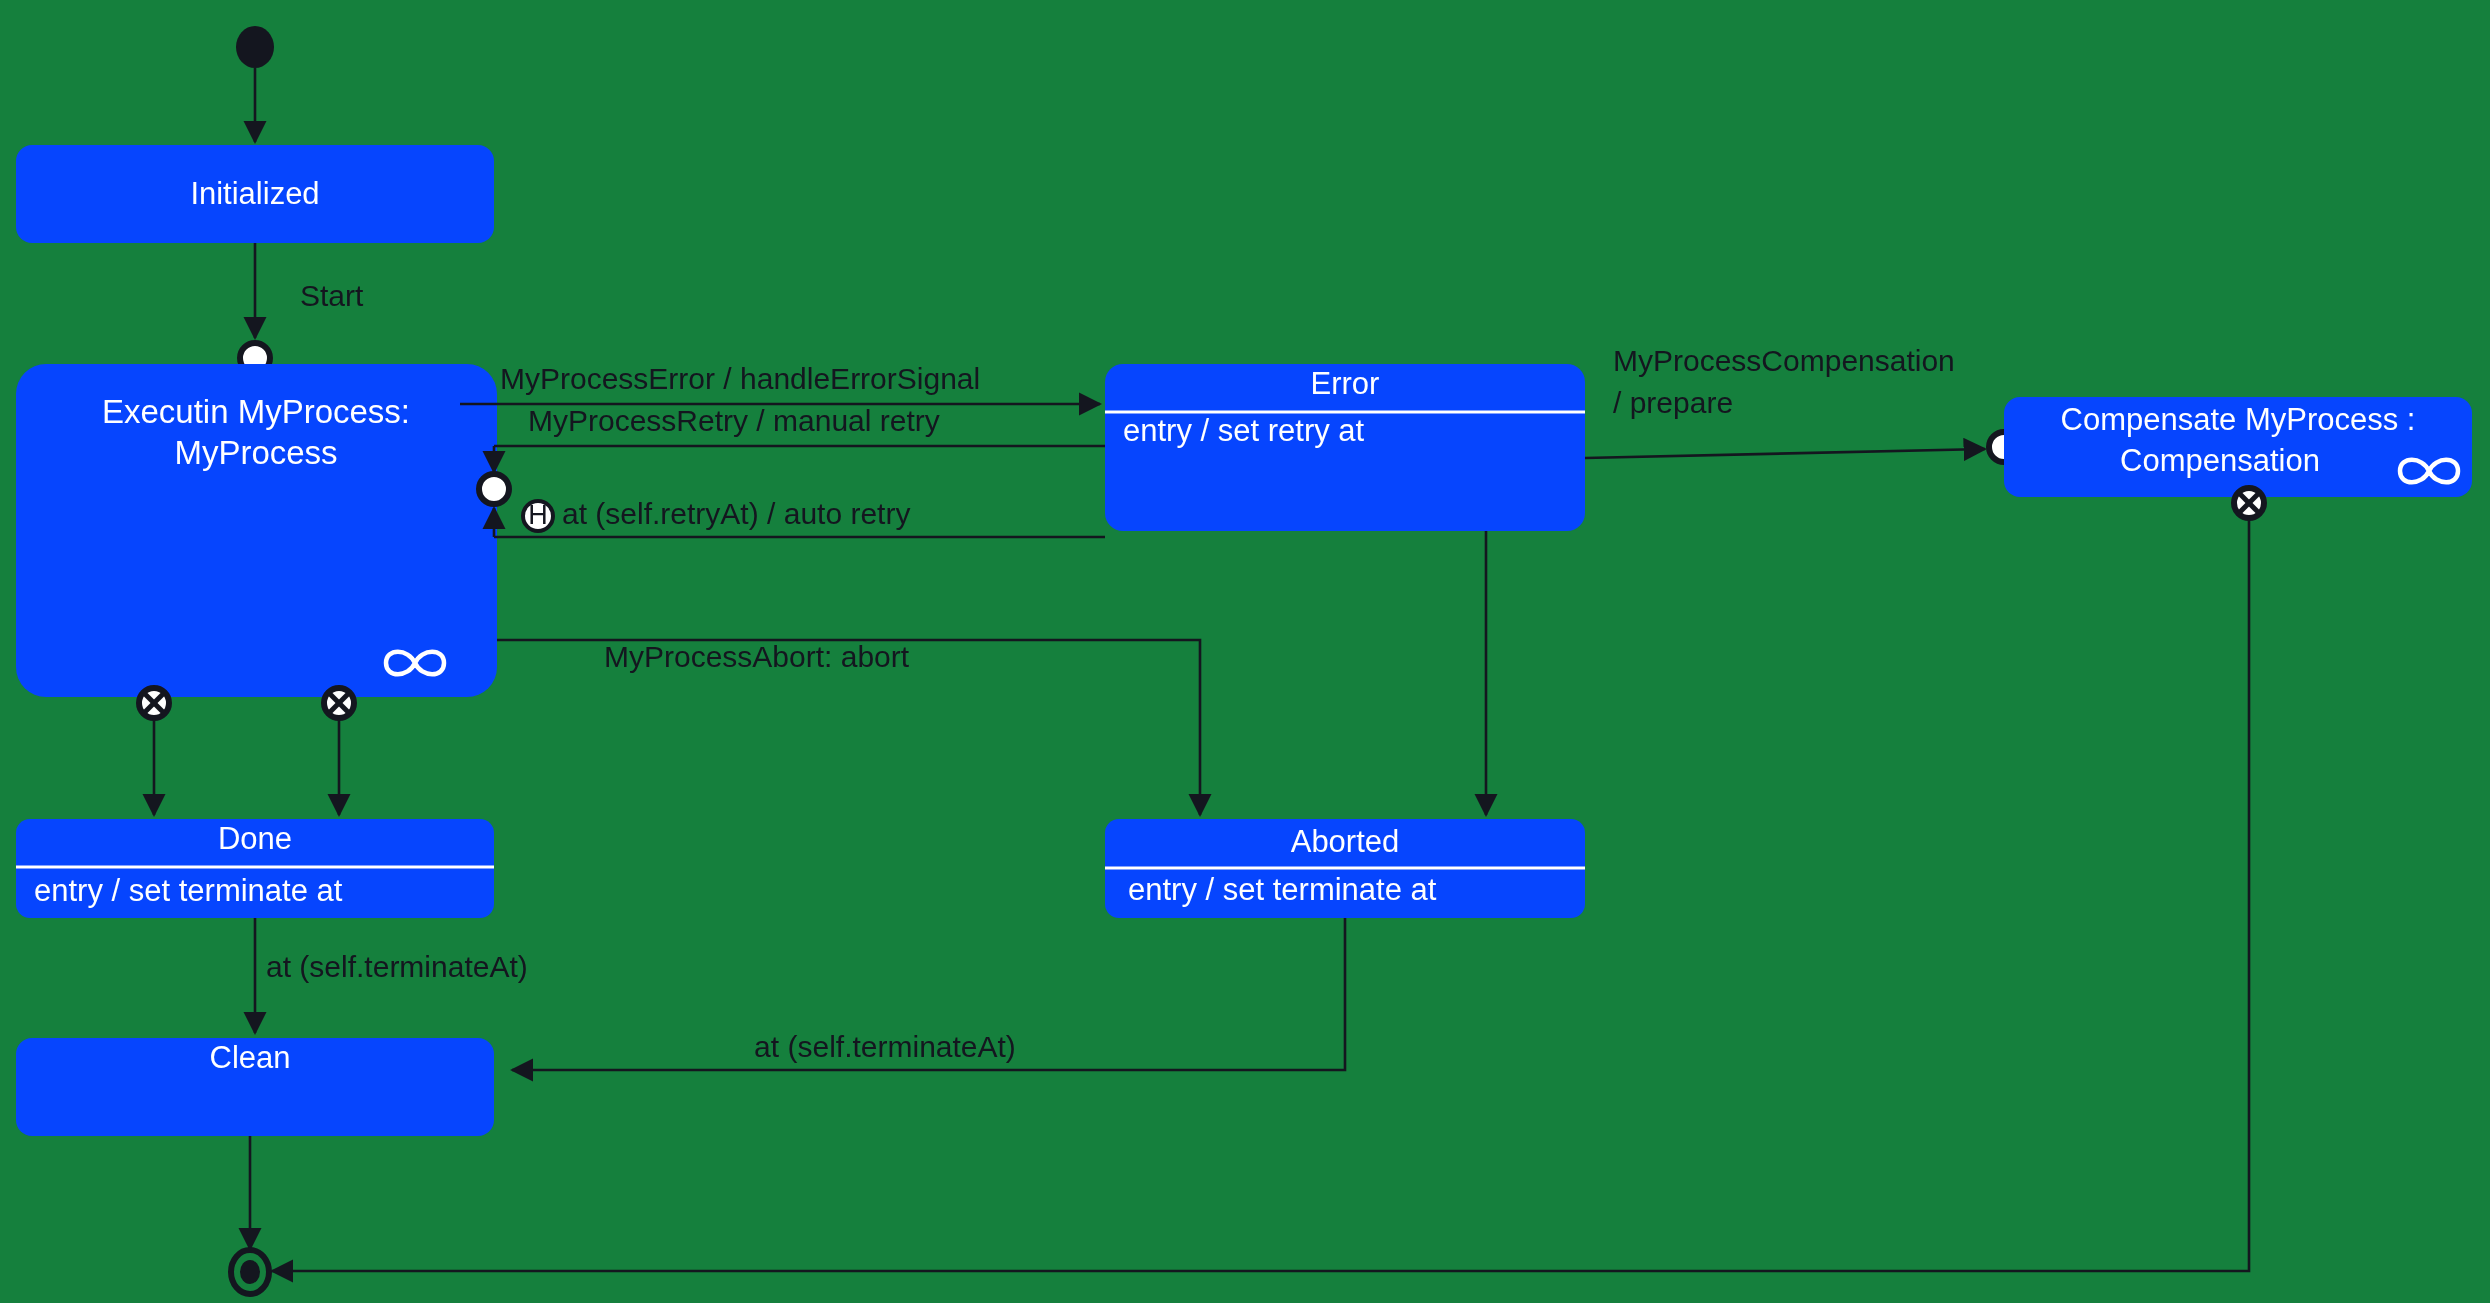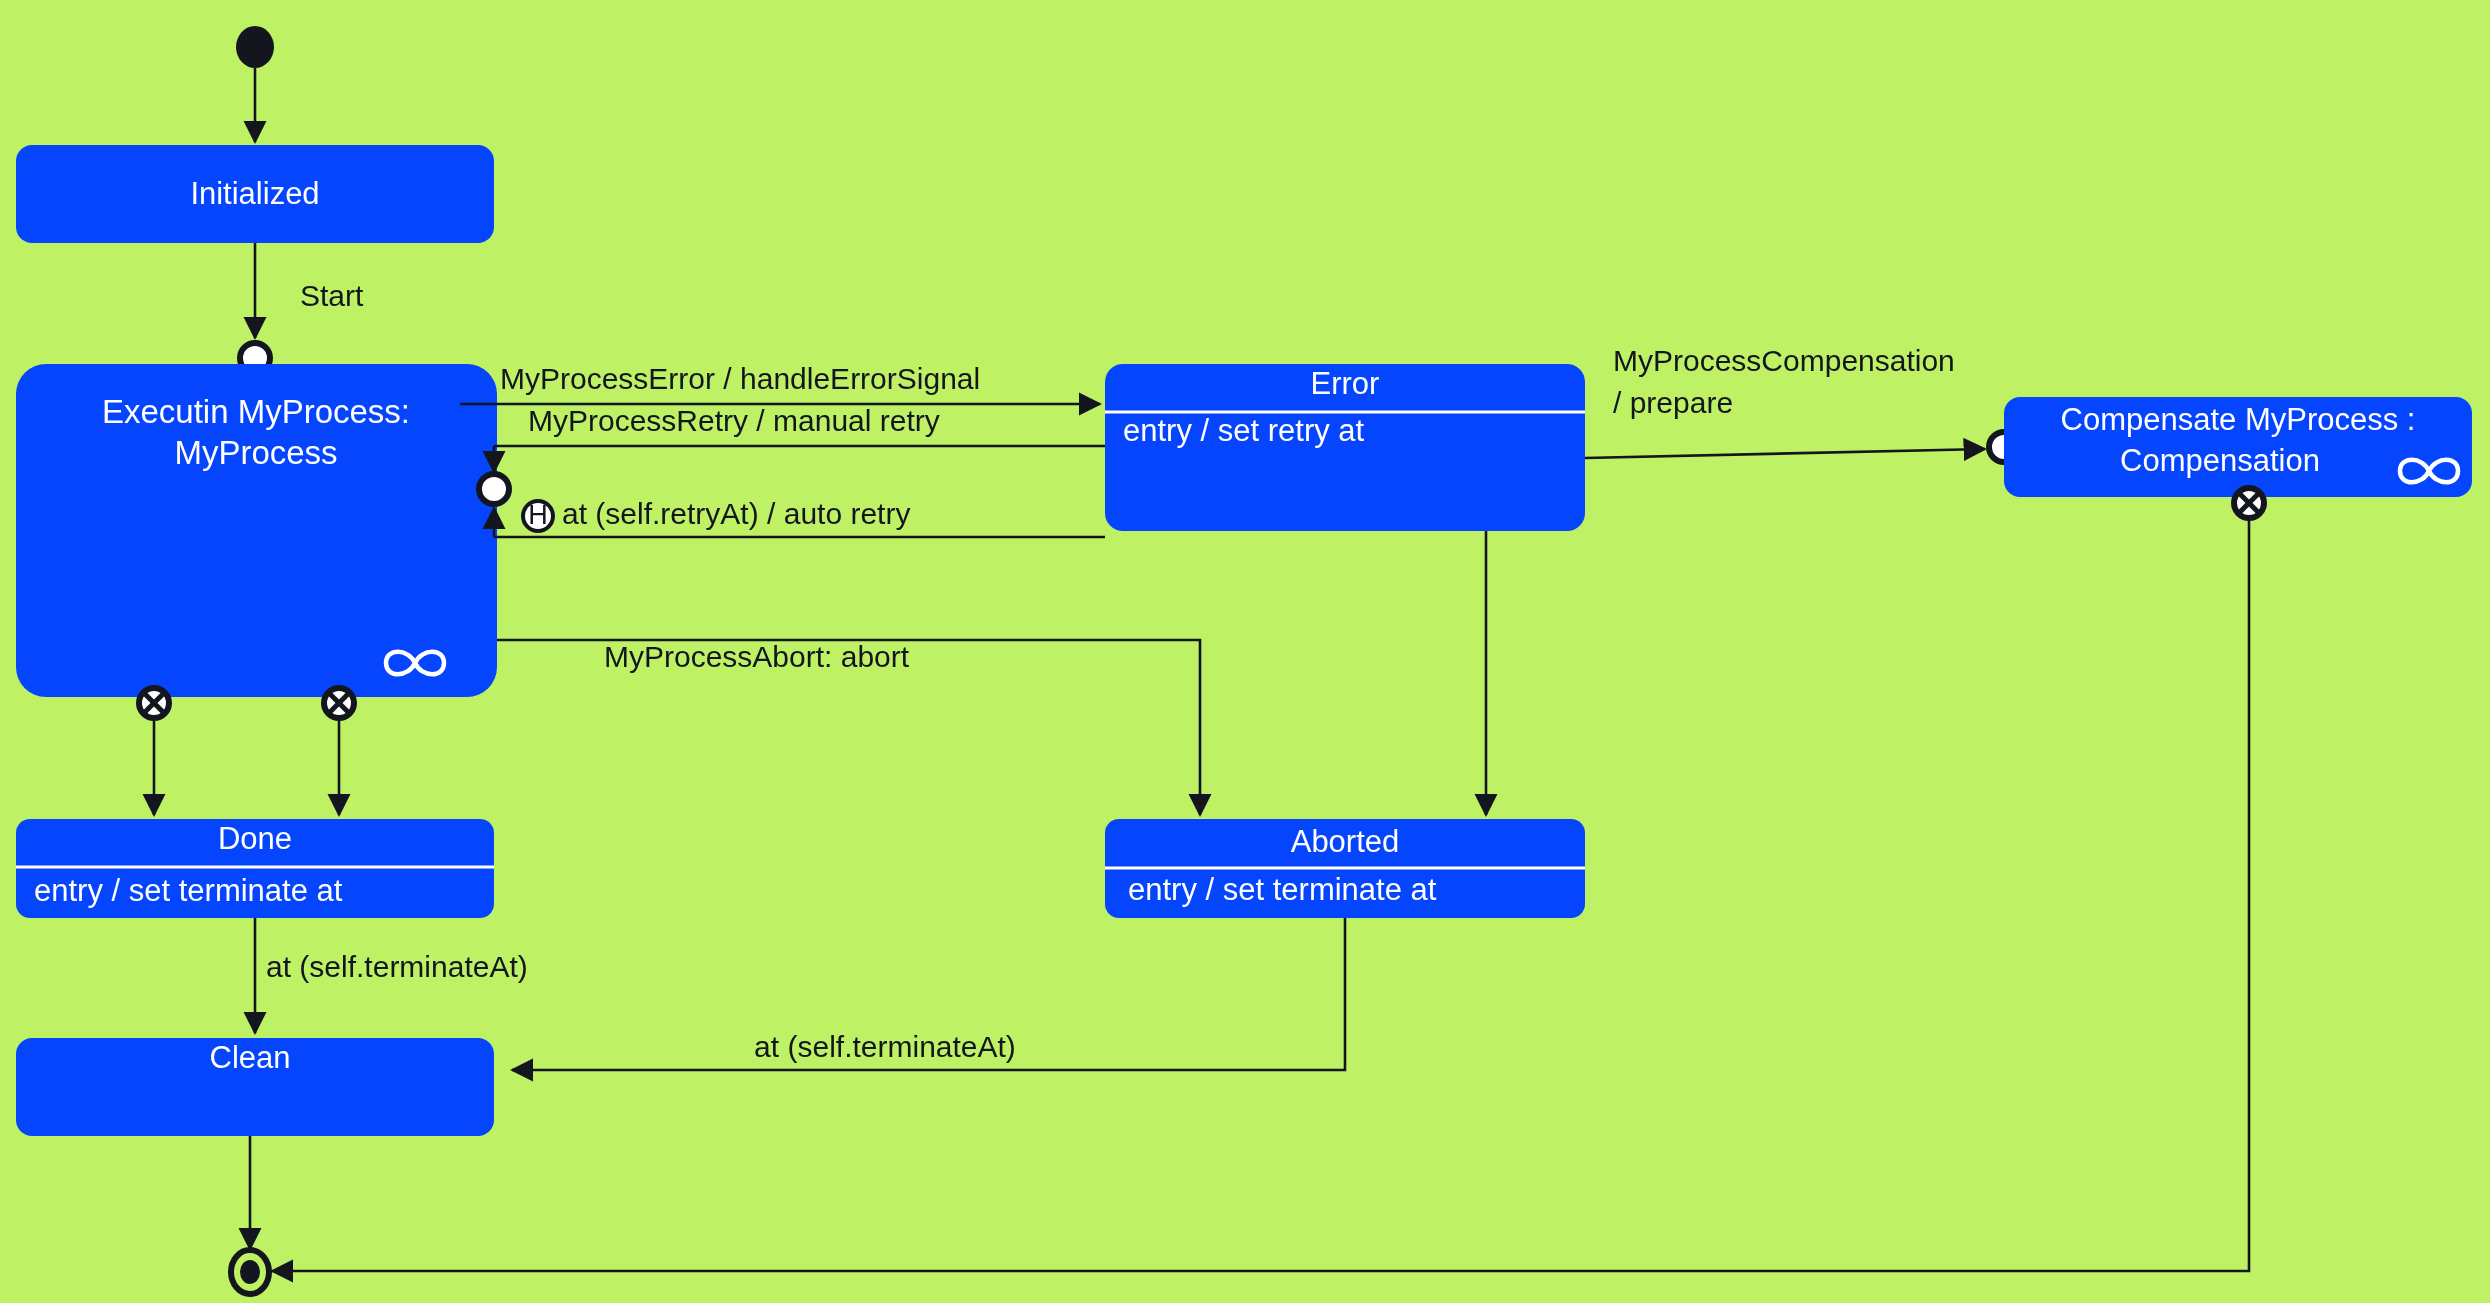--- a/index.html
+++ b/index.html
@@ -8,21 +8,21 @@
     padding: 0;
     background: #ffffff;
   }
   body {
     font-family: "Liberation Sans", sans-serif;
   }
   #diagram-root {
     position: relative;
     width: 2490px;
     height: 1303px;
-    background: #bef264;
+    background: #15803d;
     overflow: hidden;
   }
   svg#state-diagram {
     display: block;
     width: 2490px;
     height: 1303px;
   }
   .state-box {
     fill: #0645fe;
     stroke: none;

